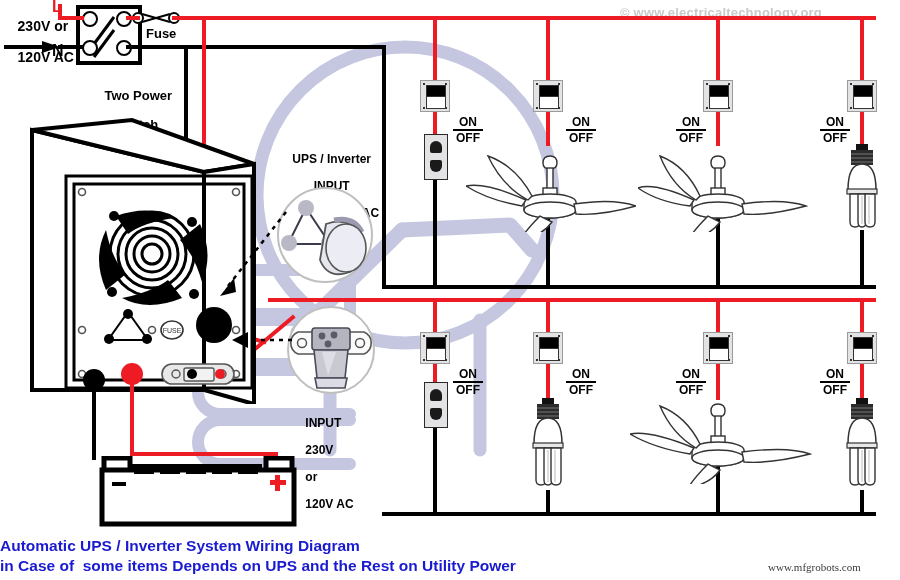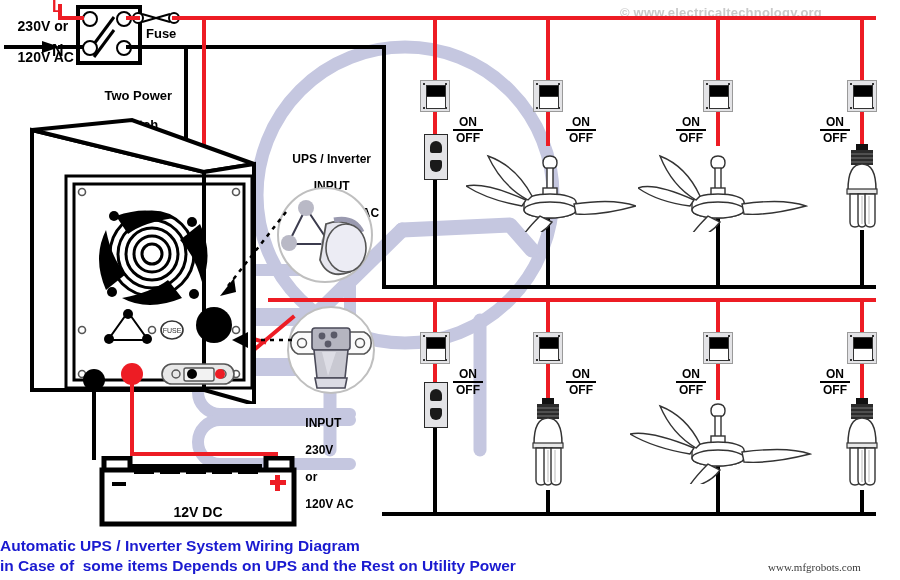--- a/index.html
+++ b/index.html
@@ -341,21 +341,20 @@
         <rect x="140" y="8" width="20" height="10"></rect>
         <rect x="32" y="8" width="132" height="6"></rect>
       </g>
 
       <rect x="14" y="26" width="14" height="4" fill="#000"></rect>
 
       <rect x="172" y="24" width="16" height="5" fill="#ed1c24"></rect>
       <rect x="177" y="19" width="5" height="16" fill="#ed1c24"></rect>
     </svg>
   </div>
-  <div class="txt lbl" style="left:98px;top:505px;width:200px;text-align:center;font-size:14px;">12V DC</div>
 
   <div class="sw" style="left:420px;top:80px;">
     <div class="rk on"></div>
       <div class="rk off"></div>
     <div class="scr" style="left:2px;top:2px;"></div>
       <div class="scr" style="right:2px;top:2px;"></div>
     <div class="scr" style="left:2px;bottom:2px;"></div>
       <div class="scr" style="right:2px;bottom:2px;"></div>
   </div>
   <div class="onoff" style="left:453px;top:80px;width:30px;">

